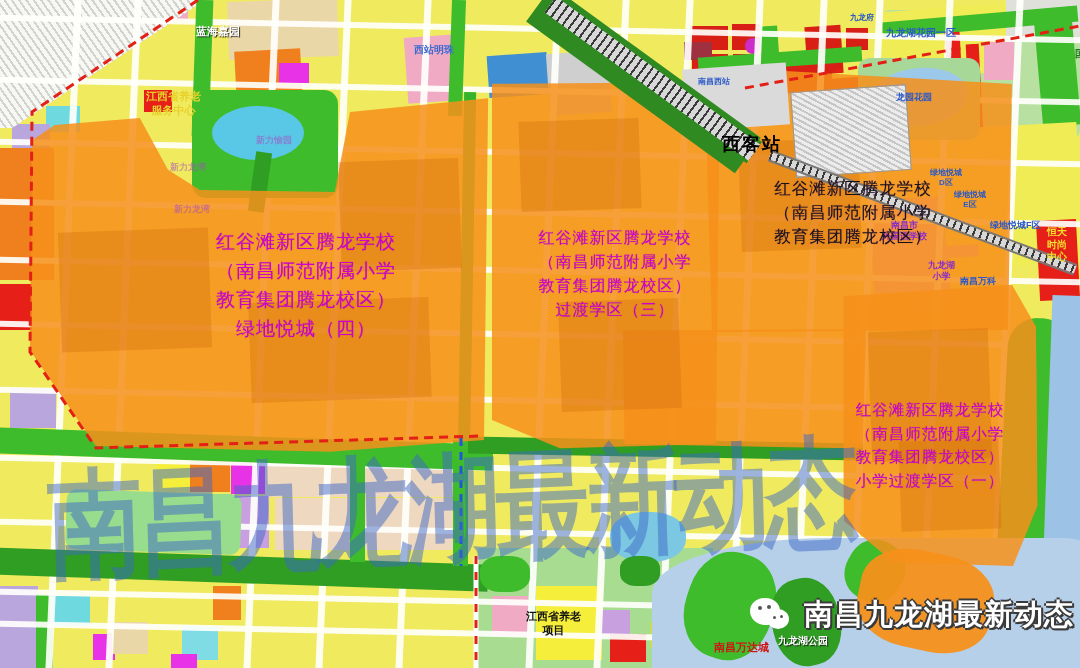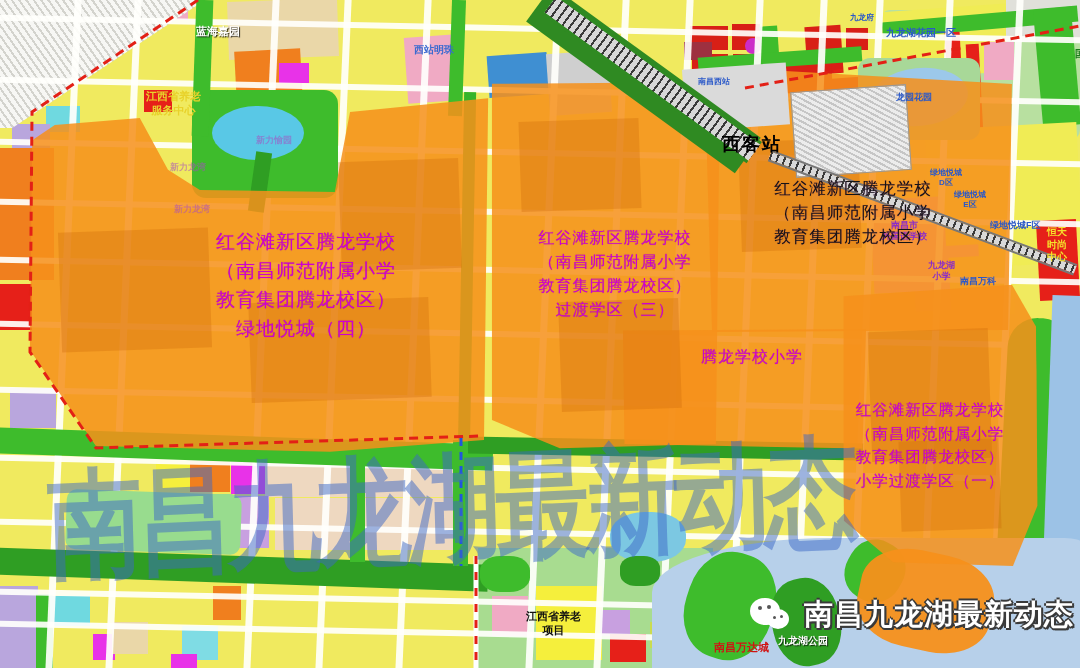--- a/index.html
+++ b/index.html
@@ -213,21 +213,20 @@
         <div>（南昌师范附属小学</div>
         <div>教育集团腾龙校区）</div>
         <div>过渡学区（三）</div>
       </div>
       <div class="district-label" style="left: 742px; top: 176px; width: 222px; font-size: 16.5px; line-height: 24px; color: rgb(20, 20, 20);">
         <div>红谷滩新区腾龙学校</div>
         <div>（南昌师范附属小学</div>
         <div>教育集团腾龙校区）</div>
       </div>
       <div class="district-label" style="left: 668px; top: 344px; width: 168px; font-size: 16px; line-height: 25px; color: rgb(207, 0, 207);">
-        <div>腾龙学校小学</div>
       </div>
       <div class="district-label" style="left: 833px; top: 398px; width: 194px; font-size: 15.5px; line-height: 23.5px; color: rgb(207, 0, 207);">
         <div>红谷滩新区腾龙学校</div>
         <div>（南昌师范附属小学</div>
         <div>教育集团腾龙校区）</div>
         <div>小学过渡学区（一）</div>
       </div>
       <div class="map-label" style="left: 196px; top: 25px; color: rgb(255, 255, 255); font-size: 11px; text-shadow: rgba(0, 0, 0, 0.8) 1px 1px 1px;">蓝海嘉园</div>
       <div class="map-label" style="left: 414px; top: 44px; color: rgb(58, 106, 208); font-size: 10px;">西站明珠</div>
       <div class="map-label" style="left: 146px; top: 90px; color: rgb(232, 210, 42); font-size: 11px;">江西省养老

